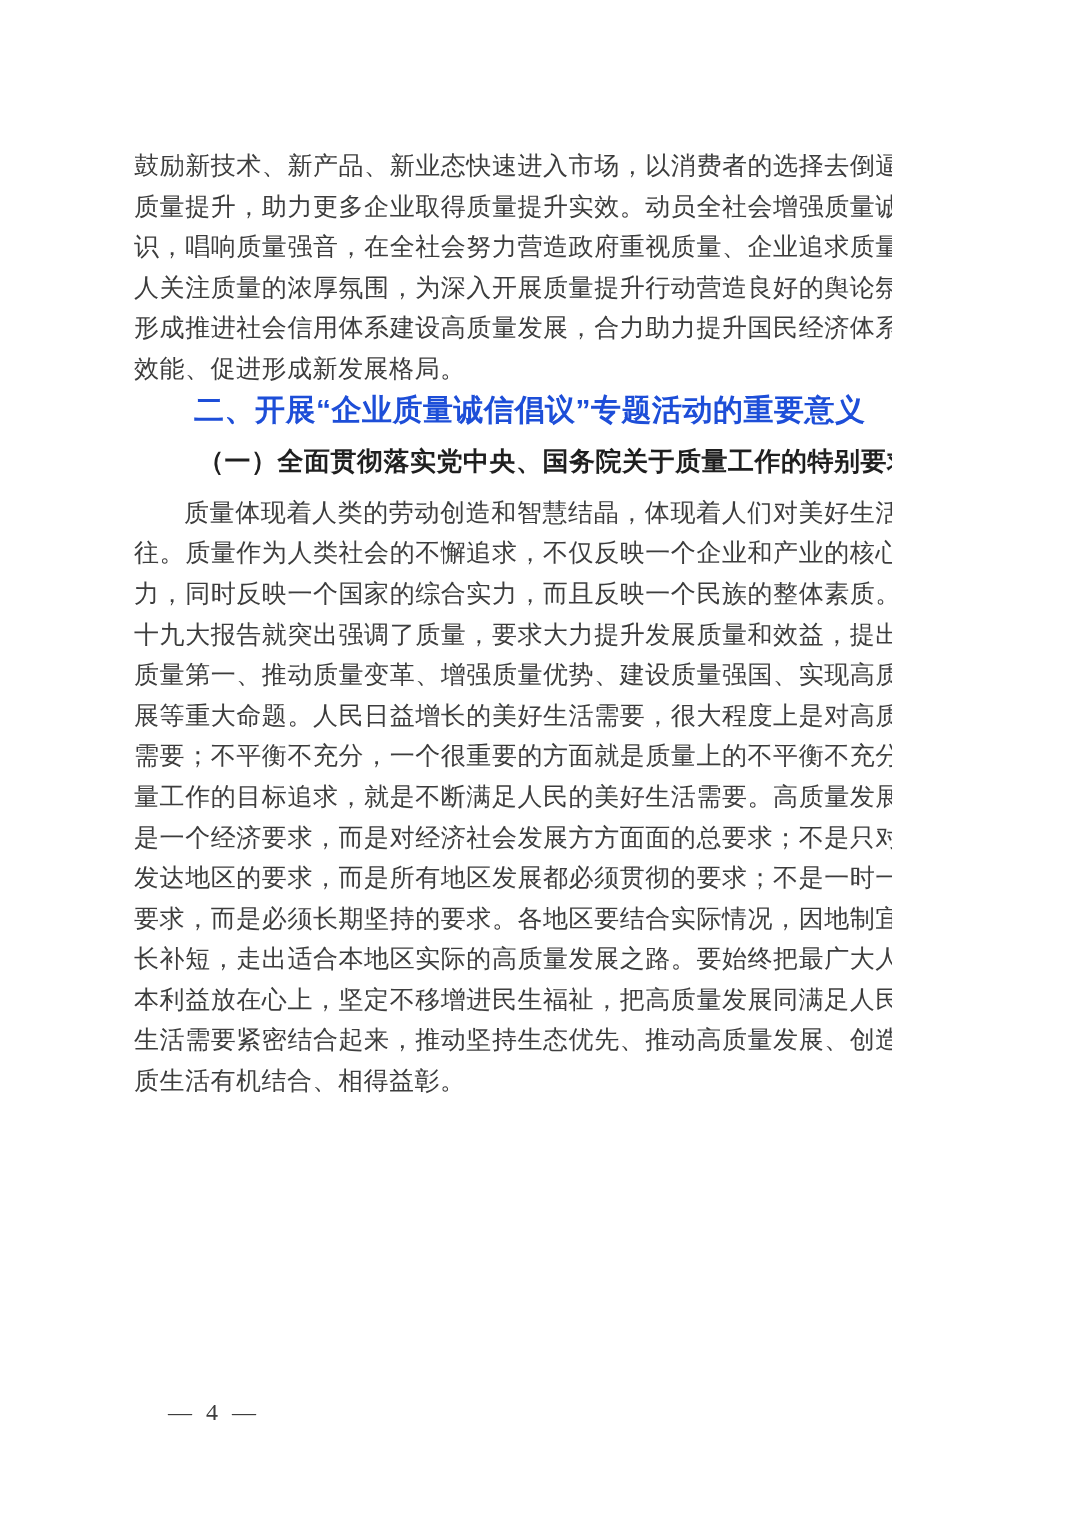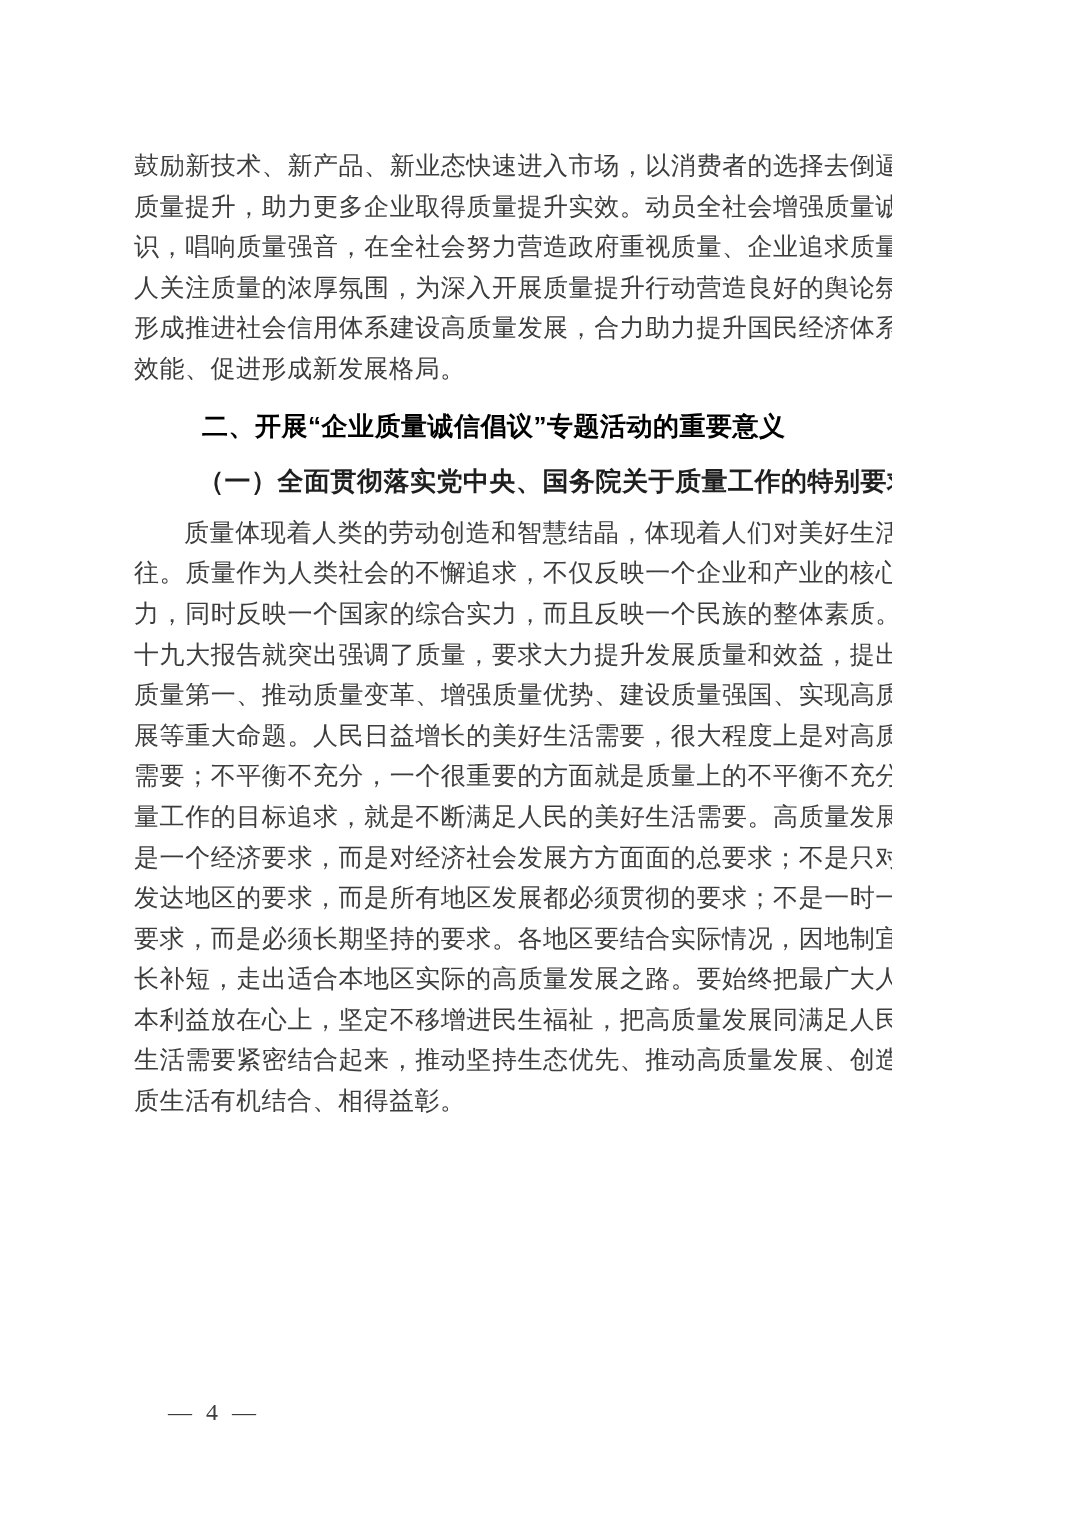--- a/index.html
+++ b/index.html
@@ -29,24 +29,24 @@
   }
   .para {
     margin: 0;
     text-indent: 0;
   }
   .para.indent {
     text-indent: 2em;
     font-family: Liberation Mono, monospace;
   }
   .heading {
-    margin: 16px;
+    margin: 0;
     font-weight: bold;
-    color: #000000;
-    font-size: 26px;
+    color: #1d4ed8;
+    font-size: 30px;
     line-height: 40.6px;
     text-indent: 2em;
     letter-spacing: 0.5px;
     font-family: "Liberation Sans", "DejaVu Sans", sans-serif;
   }
   .subheading {
     margin: 12px;
     font-weight: bold;
     color: #1f1f1f;
     font-size: 26px;

